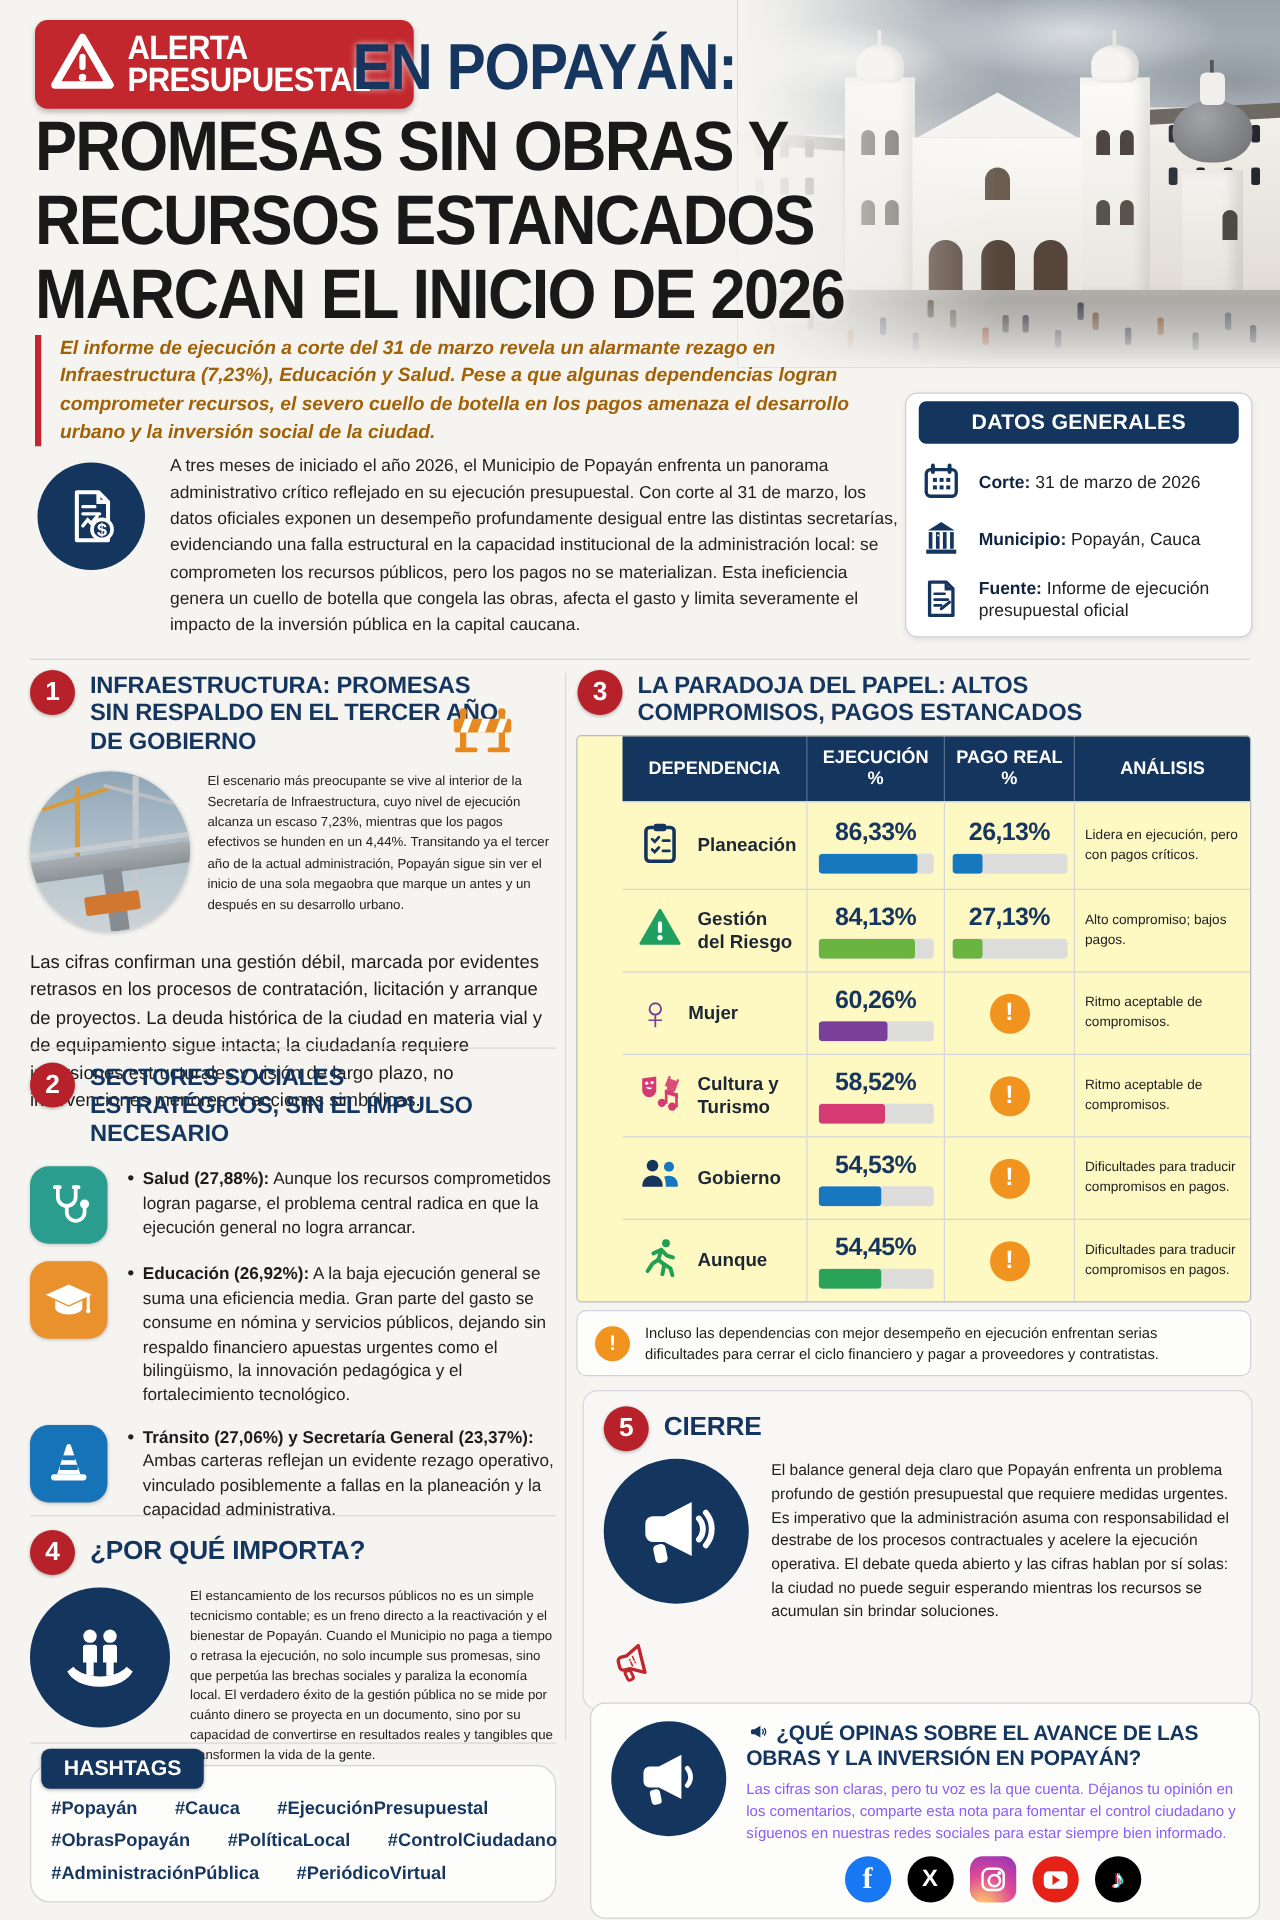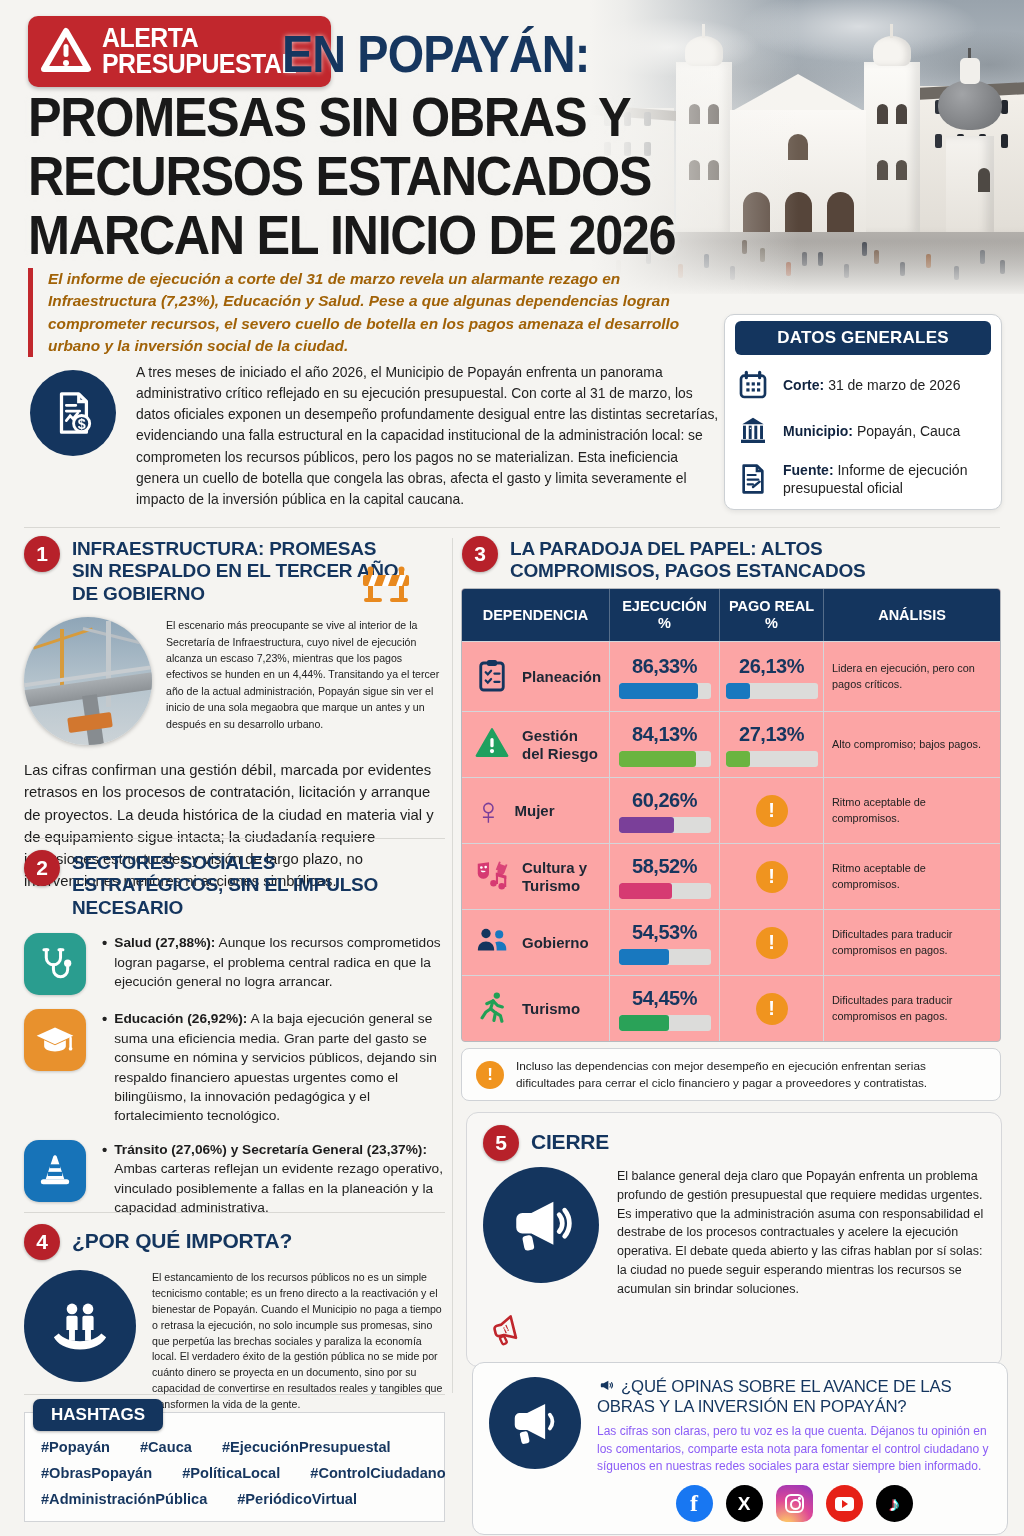--- a/index.html
+++ b/index.html
@@ -111,27 +111,27 @@
   .s2-t .dot { font-weight:700; font-size:15px; line-height:1.3; }
   .s2-t b { color:#1c1c1c; }
 
   
   .s4 { position:absolute; left:24px; top:1224px; width:424px; }
   .s4-row { display:flex; gap:16px; margin-top:10px; align-items:flex-start; }
   .s4-ic { flex:0 0 112px; width:112px; height:112px; border-radius:50%; background:#14355e; display:flex; align-items:center; justify-content:center; }
   .s4-p { font-size:10.6px; line-height:1.5; color:#222; width:294px; }
 
   
-  .hash { position:absolute; left:24px; top:1412px; width:421px; background:#fdfdfc; border:1px solid #d2d4d7; border-radius:0; padding:26px 16px 12px; }
+  .hash { position:absolute; left:24px; top:1412px; width:421px; background:#fdfdfc; border:1px solid #d2d4d7; border-radius:16px; padding:26px 16px 12px; }
   .hash-tab { position:absolute; top:-14px; left:8px; background:#14355e; border-radius:7px; color:#fff; font-weight:700; font-size:17px; padding:6px 18px; box-shadow:0 1px 3px rgba(0,0,0,.3); }
   .hash-line { display:flex; gap:30px; font-size:14.6px; font-weight:700; color:#16365f; margin-bottom:10px; }
 
   
   .s3h { position:absolute; left:462px; top:536px; width:540px; }
-  .table { position:absolute; left:461px; top:588px; width:540px; background:#fca5a5; border:1.5px solid #b7babf; border-radius:4px; overflow:hidden; }
+  .table { position:absolute; left:461px; top:588px; width:540px; background:#fef9c3; border:1.5px solid #b7babf; border-radius:4px; overflow:hidden;padding-left:36px; }
   .trow { display:grid; grid-template-columns:148px 110px 104px 1fr; }
   .thead { background:#14355e; }
   .th { color:#fff; font-weight:700; font-size:14.5px; text-align:center; padding:8px 4px; display:flex; flex-direction:column; justify-content:center; line-height:1.15; border-right:1px solid rgba(255,255,255,.28); min-height:52px; }
   .th:last-child { border-right:none; }
   .tr { border-top:1px solid #d4d6da; min-height:66px; }
   .td { border-right:1px solid #d4d6da; display:flex; align-items:center; justify-content:center; padding:6px 8px; flex-direction:column; }
   .td:last-child { border-right:none; }
   .td-dep { flex-direction:row; justify-content:flex-start; gap:12px; padding-left:12px; }
   .dep-name { font-weight:700; font-size:15px; color:#1d2734; line-height:1.15; }
   .pct { font-weight:700; font-size:20px; color:#16365f; letter-spacing:-.5px; }
@@ -157,21 +157,21 @@
   .s5-row { display:flex; gap:18px; margin-top:6px; align-items:flex-start; }
   .mega-c { flex:0 0 116px; width:116px; height:116px; border-radius:50%; background:#14355e; display:flex; align-items:center; justify-content:center; }
   .s5-p { font-size:12.5px; line-height:1.5; color:#1e1e1e; width:382px; }
   .s5-alert { display:flex; gap:12px; align-items:center; margin-top:12px; padding-left:4px; }
   .s5-alert-tx { color:#c0262c; font-weight:700; font-style:italic; font-size:14.6px; line-height:1.35; }
 
   
   .cta { position:absolute; left:472px; top:1362px; width:536px; background:#fdfdfc; border:1px solid #cfd2d6; border-radius:12px; padding:14px 16px 12px; }
   .cta-row { display:flex; gap:16px; align-items:flex-start; }
   .cta-ic { flex:0 0 92px; width:92px; height:92px; border-radius:50%; background:#14355e; display:flex; align-items:center; justify-content:center; }
-  .cta-title { color:#14355e; font-weight:400; font-size:16.8px; line-height:1.2; letter-spacing:-.2px; }
+  .cta-title { color:#14355e; font-weight:700; font-size:16.8px; line-height:1.2; letter-spacing:-.2px; }
   .cta-title svg { vertical-align:-2px; margin-right:4px; }
   .cta-p { font-size:12px; line-height:1.45; color:#8b5cf6; margin-top:6px; }
   .socials { display:flex; gap:13px; justify-content:center; margin-top:10px; }
   .soc { width:37px; height:37px; border-radius:50%; display:flex; align-items:center; justify-content:center; color:#fff; font-weight:700; cursor:pointer; }
   .soc-fb { background:#1877f2; font-size:24px; font-family:"Liberation Serif", serif; }
   .soc-x { background:#000; font-size:19px; }
   .soc-ig { border-radius:10px; background:radial-gradient(circle at 28% 110%, #fdc468 8%, #df4996 52%, #9b36b7 92%); }
   .ig-cam { width:19px; height:19px; border:2px solid #fff; border-radius:6px; position:relative; }
   .ig-cam::before { content:""; position:absolute; top:3px; left:3px; width:7px; height:7px; border:2px solid #fff; border-radius:50%; }
   .ig-cam::after { content:""; position:absolute; top:1px; right:1px; width:2.5px; height:2.5px; background:#fff; border-radius:50%; }
@@ -599,21 +599,21 @@
           <svg width="36" height="36" viewBox="0 0 24 24">
               <circle cx="15.2" cy="4.4" r="2.1" fill="#21a055"></circle>
               <g fill="none" stroke="#21a055" stroke-width="2.1" stroke-linecap="round" stroke-linejoin="round">
                 <path d="M8.5 9.8l4.2-1.9 3 3.1 3.2 1"></path>
                 <path d="M12.7 7.9l-1.6 5.3 3.2 2.6-1 5.1"></path>
                 <path d="M11.1 13.2l-3.1 2.1-2.6 3.9"></path>
                 <path d="M14.3 15.7l3.3 2.1 1 3.7"></path>
               </g>
             </svg>
         </span>
-        <span class="dep-name">Turismo</span>
+        <span class="dep-name">Aunque</span>
       </div>
       <div class="td">
           <span class="pct">54,45%</span>
           <span class="track">
             <span class="fill e" style="display: block; width: 54.45%;"></span>
           </span>
         </div>
       <div class="td">
           <span class="alert-c">!</span>
         </div>

